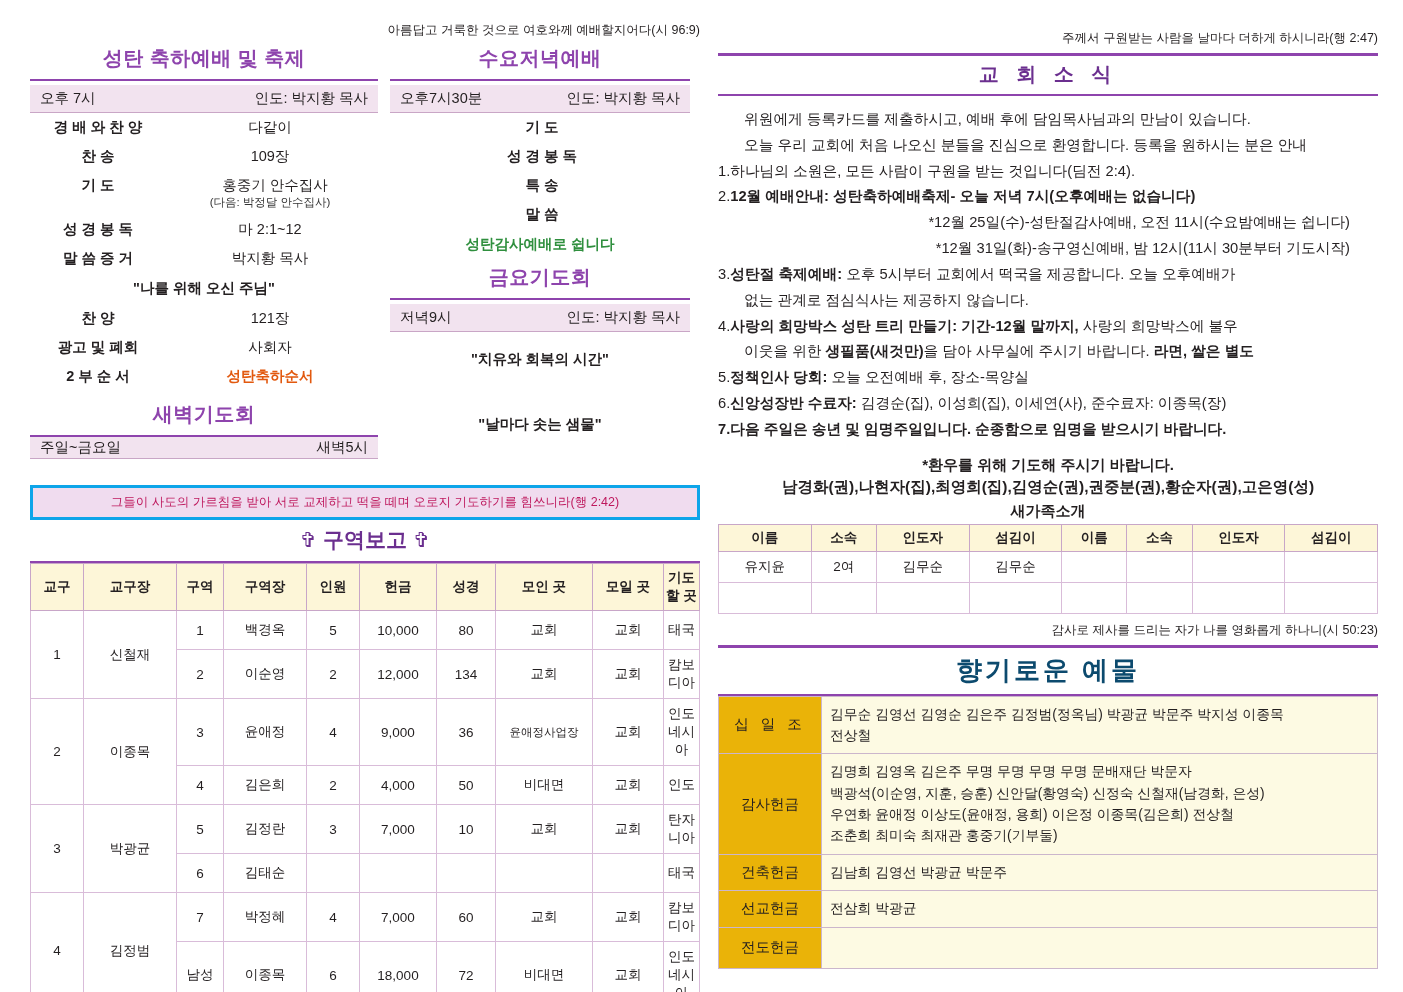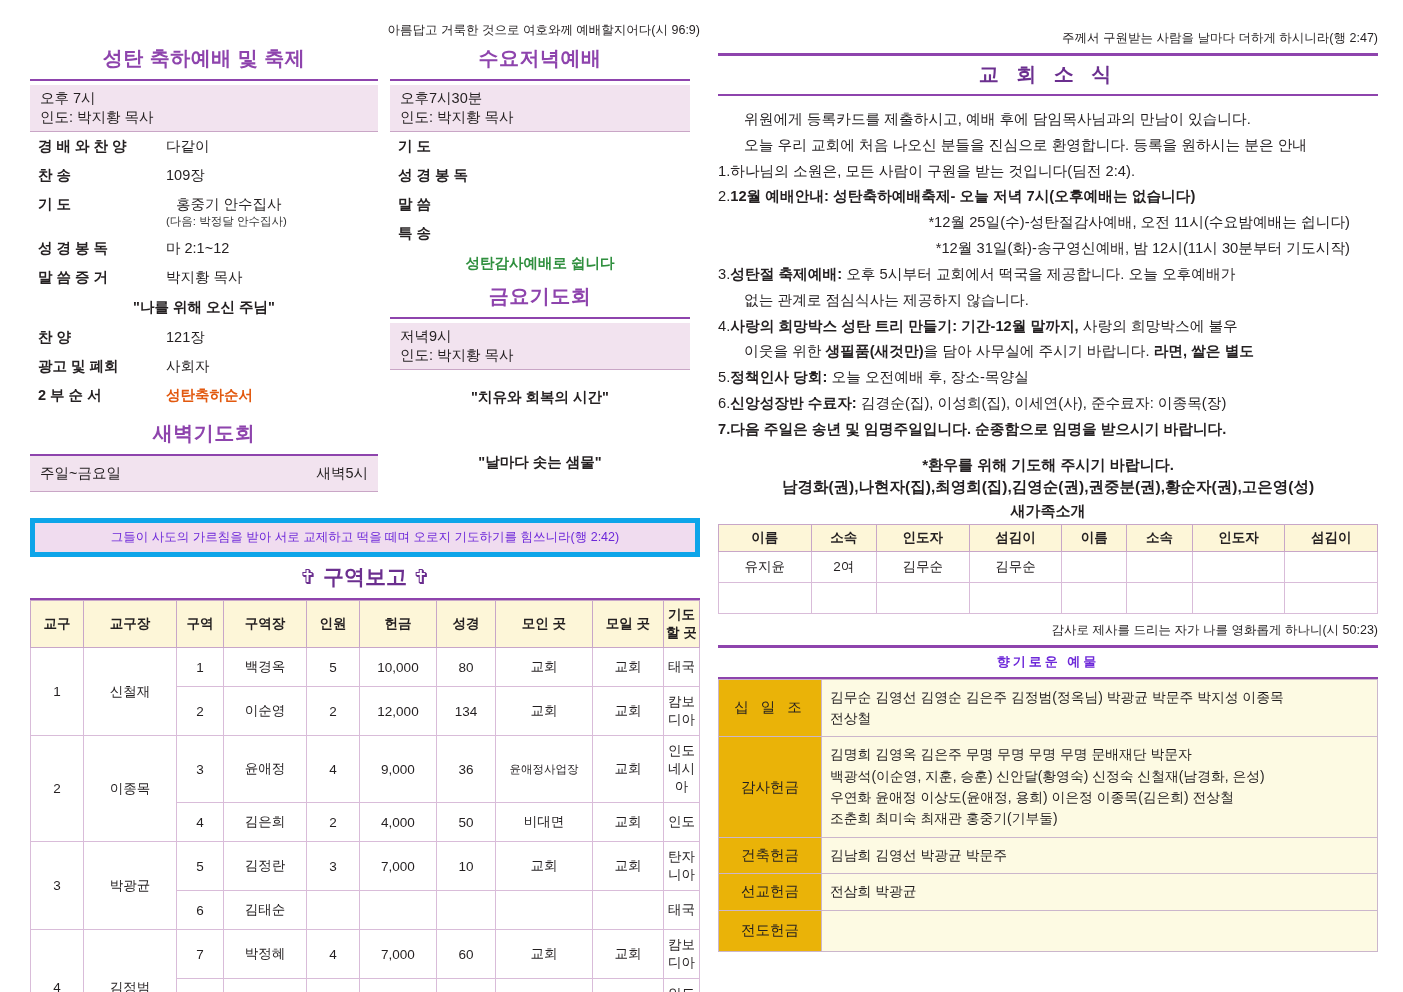--- a/index.html
+++ b/index.html
@@ -23,40 +23,40 @@
   .col-b{width:300px;}
 
   .sec-title{
     font-size:20px;font-weight:bold;color:#8e44ad;text-align:center;
     padding-bottom:7px;border-bottom:2px solid #8e44ad;margin:0 0 0 0;
     letter-spacing:.5px;
   }
   .hdr-row{
     display:flex;justify-content:space-between;
     background:#f2e3ef;border-bottom:1px solid #c9a6c6;
-    padding:4px 10px;font-size:14.5px;margin-top:4px;flex-direction:column;
+    padding:4px 10px;font-size:14.5px;margin-top:4px;
   }
   .ord-table{width:100%;border-collapse:collapse;font-size:14.5px;}
-  .ord-table td{padding:5px 4px;vertical-align:top;}
+  .ord-table td{padding:5px 4px;vertical-align:top;text-align:center;}
   .ord-table td.lbl{width:120px;padding-left:8px;letter-spacing:0;}
   .ord-table td.val{padding-left:4px;}
   .sub{font-size:11.5px;color:#333;}
   .center-quote{text-align:center;font-weight:bold;font-size:14.5px;padding:6px 0;}
   .bold{font-weight:bold;}
   .orange{color:#e2590f;font-weight:bold;}
   .green{color:#2f8f3e;font-weight:bold;}
 
   .dawn-box{margin-top:10px;}
   .dawn-row{display:flex;justify-content:space-between;background:#f2e3ef;
-    padding:8px 10px;font-size:14.5px;border-bottom:1px solid #c9a6c6;}
+    padding:1px 10px;font-size:14.5px;border-bottom:1px solid #c9a6c6;}
 
   
   .banner{
-    margin-top:26px;background:#f0dcef;color:#6d28d9;text-align:center;
-    font-size:12.5px;padding:6px 0;border:5px solid #0ea5e9;
+    margin-top:26px;background:#f0dcef;color:#be185d;text-align:center;
+    font-size:12.5px;padding:6px 0;border:3px solid #0ea5e9;
   }
   .gu-title{
     text-align:center;font-size:21px;font-weight:bold;color:#6b2f8f;
     padding:6px 0 7px 0;border-bottom:2px solid #8e44ad;
   }
   table.grid{width:100%;border-collapse:collapse;font-size:13.5px;}
   table.grid th{
     background:#fdf6d8;border:1px solid #c8a6c8;padding:5px 2px;font-weight:bold;
     font-size:13.5px;
   }
@@ -74,21 +74,21 @@
   .indent2{padding-left:44px;}
   .bd{font-weight:bold;}
   .prayer{text-align:center;font-weight:bold;font-size:15px;margin-top:14px;}
   .prayer2{text-align:center;font-weight:bold;font-size:15.5px;margin-top:2px;}
   .newfam{text-align:center;font-weight:bold;font-size:15px;margin-top:4px;}
   table.fam{width:100%;border-collapse:collapse;font-size:13.5px;margin-top:3px;}
   table.fam th{background:#fdf6d8;border:1px solid #c8a6c8;padding:4px 2px;font-weight:bold;}
   table.fam td{border:1px solid #d9bcd9;padding:4px 2px;text-align:center;height:22px;}
 
   .r-title2{
-    text-align:center;font-size:13px;font-weight:bold;color:#6d28d9;
+    text-align:center;font-size:26px;font-weight:bold;color:#0c4a6e;
     letter-spacing:3px;padding:5px 0 6px 0;
     border-top:3px solid #8e44ad;border-bottom:2px solid #8e44ad;margin-top:4px;
   }
   table.off{width:100%;border-collapse:collapse;font-size:14px;}
   table.off td{border:1px solid #cbb6cc;padding:7px 8px;vertical-align:middle;}
   table.off td.cat{
     width:86px;text-align:center;font-weight:normal;background:#eab308;letter-spacing:4px;
     font-size:14.5px;
   }
   table.off td.cat.nosp{letter-spacing:0;}
@@ -173,24 +173,24 @@
         </div>
         <table class="ord-table">
           <tbody>
               <tr>
                 <td class="lbl bold">기        도</td>
               </tr>
           <tr>
                 <td class="lbl bold">성 경 봉 독</td>
               </tr>
           <tr>
+                <td class="lbl bold">특        송</td>
+              </tr>
+          <tr>
                 <td class="lbl bold">말        씀</td>
-              </tr>
-          <tr>
-                <td class="lbl bold">특        송</td>
               </tr>
         </tbody>
           </table>
         <div class="center-quote green">성탄감사예배로 쉽니다</div>
 
         <div class="sec-title" style="margin-top:4px">금요기도회</div>
         <div class="hdr-row">
           <span>저녁9시</span>
           <span>인도: 박지황 목사</span>
         </div>

